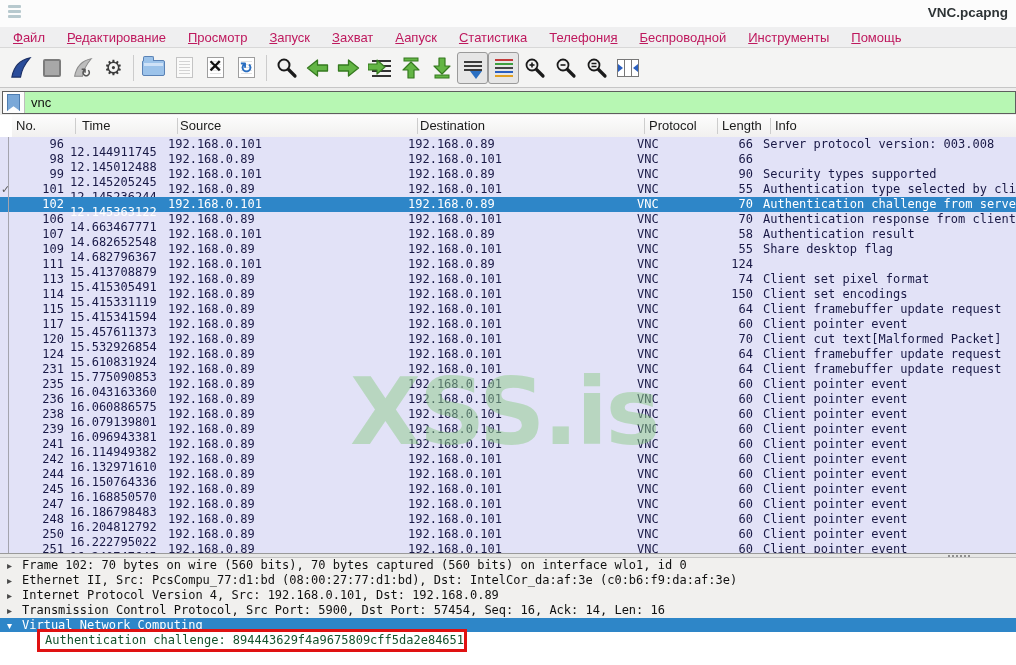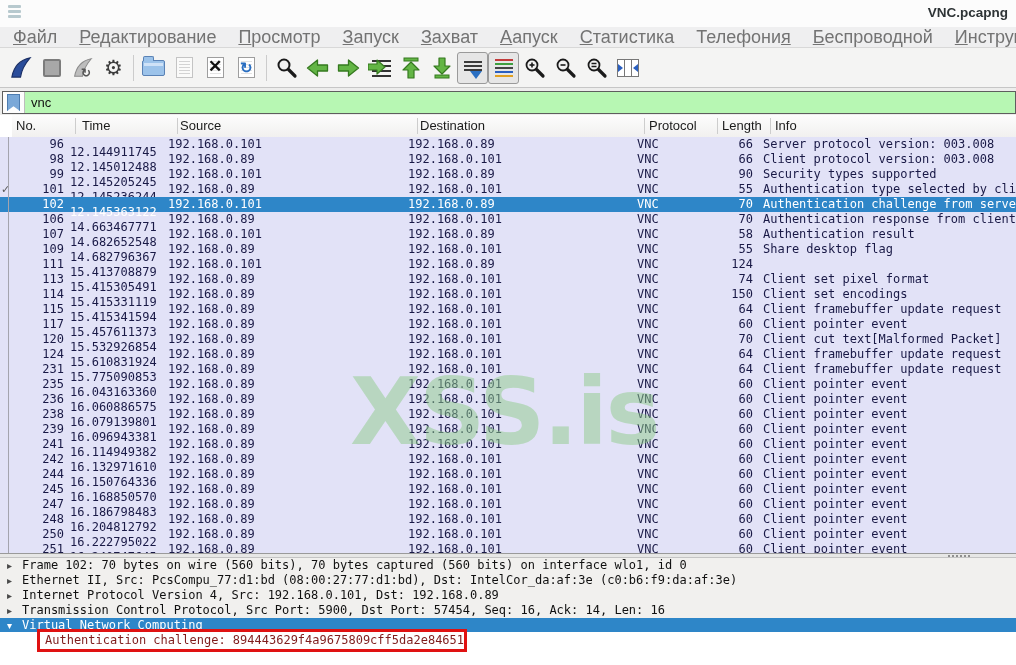--- a/index.html
+++ b/index.html
@@ -8,21 +8,21 @@
 
   
   .titlebar{position:absolute;left:0;top:0;width:100%;height:27px;background:#fcfcfc;}
   .hamburger{position:absolute;left:8px;top:5px;width:13px;height:14px;cursor:pointer;}
   .hamburger i{display:block;width:13px;height:3px;background:#b7c9ce;margin-bottom:2px;border-radius:1px;}
   .title{position:absolute;right:8px;top:5px;font-size:13.5px;font-weight:bold;color:#2e3436;}
 
   
   .menubar{position:absolute;left:0;top:27px;width:100%;height:21px;background:#efeff0;
     border-bottom:1px solid #d8d8d8;display:flex;align-items:center;padding-left:2px;box-sizing:border-box;}
-  .mitem{font-size:18px;color:#737373;padding:0 11px;cursor:default;white-space:nowrap;}
+  .mitem{font-size:13px;color:#be185d;padding:0 11px;cursor:default;white-space:nowrap;}
 
   
   .toolbar{position:absolute;left:0;top:48px;width:100%;height:40px;background:#f4f4f3;
     border-bottom:1px solid #c6c6c6;display:flex;align-items:center;padding-left:5px;box-sizing:border-box;}
   .tbtn{width:31px;height:34px;display:flex;align-items:center;justify-content:center;position:relative;flex:0 0 auto;}
   .tbtn.pressed{border:1px solid #9a9a9a;background:#e6e6e6;border-radius:3px;width:29px;height:30px;}
   .tsep{width:1px;height:26px;background:#cccccc;margin:0 4px;flex:0 0 auto;}
   .stopsq{width:14px;height:14px;background:#a8a8a8;border:2px solid #7c7c7c;border-radius:2px;}
   .gear{font-size:21px;color:#3c3c3c;line-height:1;}
   .folder{width:21px;height:14px;background:#9cc3ea;border:1px solid #5a82b5;border-radius:2px;position:relative;}
@@ -96,21 +96,21 @@
   .dline{position:relative;height:15px;line-height:15px;white-space:nowrap;overflow:hidden;}
   .dline .arr{position:absolute;left:7px;top:0;font-size:10px;color:#4a4a4a;font-family:"DejaVu Sans", sans-serif;}
   .dline .txt{position:absolute;left:22px;top:0;text-align:center;}
   .dline.sel{background:#2e86c8;color:#ffffff;}
   .dline.sel .arr{color:#ffffff;}
 
   
   .annotation{position:absolute;left:37px;top:629px;width:424px;height:17px;background:#ffffff;
     border:3px solid #e01212;z-index:5;}
   .annotation .txt{position:absolute;left:5px;top:1px;font-family:"DejaVu Sans Mono", monospace;
-    font-size:12px;color:#7f1d1d;white-space:nowrap;}
+    font-size:12px;color:#14532d;white-space:nowrap;}
   .belowwhite{position:absolute;left:0;top:632px;width:100%;height:33px;background:#ffffff;}
 </style>
 </head>
 <body>
 
 <div class="window">
 
   <div class="titlebar">
     <div class="hamburger">
         <i></i>
@@ -299,21 +299,20 @@
         <span class="c-len">66</span>
         <span class="c-info">Server protocol version: 003.008</span>
       </div>
       <div class="prow">
         <span class="c-no">98</span>
         <span class="c-time">12.145012488</span>
         <span class="c-src">192.168.0.89</span>
         <span class="c-dst">192.168.0.101</span>
         <span class="c-proto">VNC</span>
         <span class="c-len">66</span>
-        <span class="c-info">Client protocol version: 003.008</span>
       </div>
       <div class="prow">
         <span class="c-no">99</span>
         <span class="c-time">12.145205245</span>
         <span class="c-src">192.168.0.101</span>
         <span class="c-dst">192.168.0.89</span>
         <span class="c-proto">VNC</span>
         <span class="c-len">90</span>
         <span class="c-info">Security types supported</span>
       </div>

